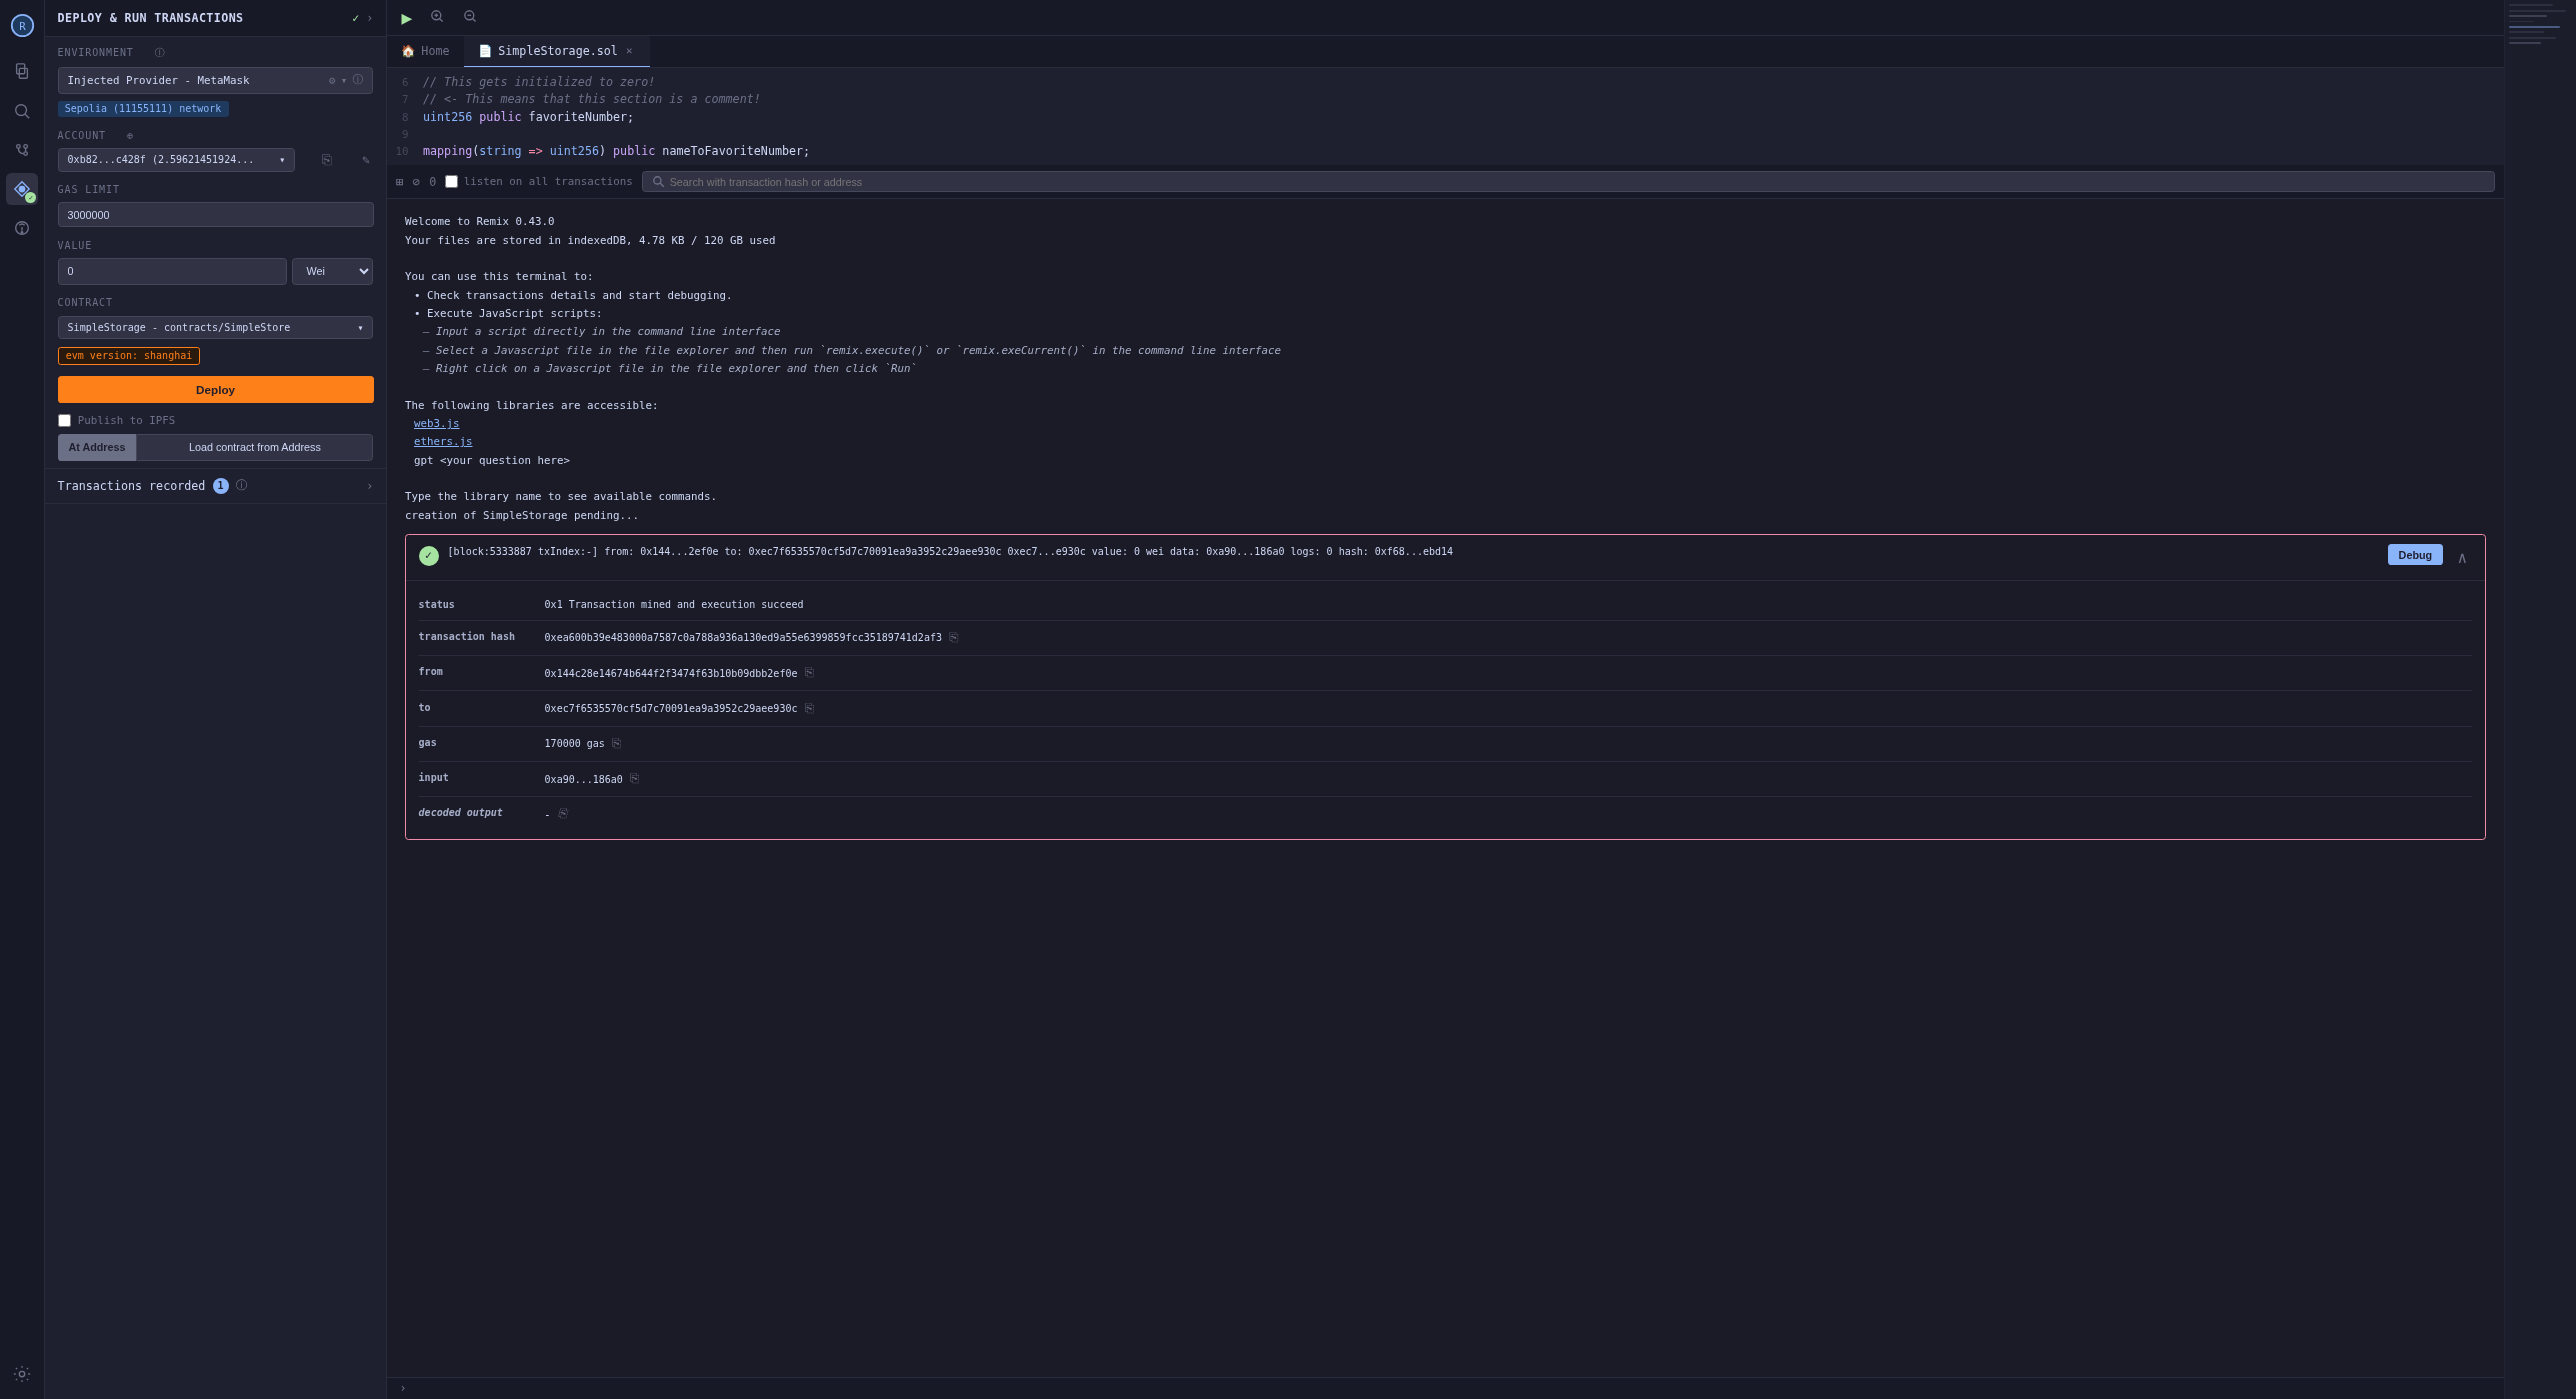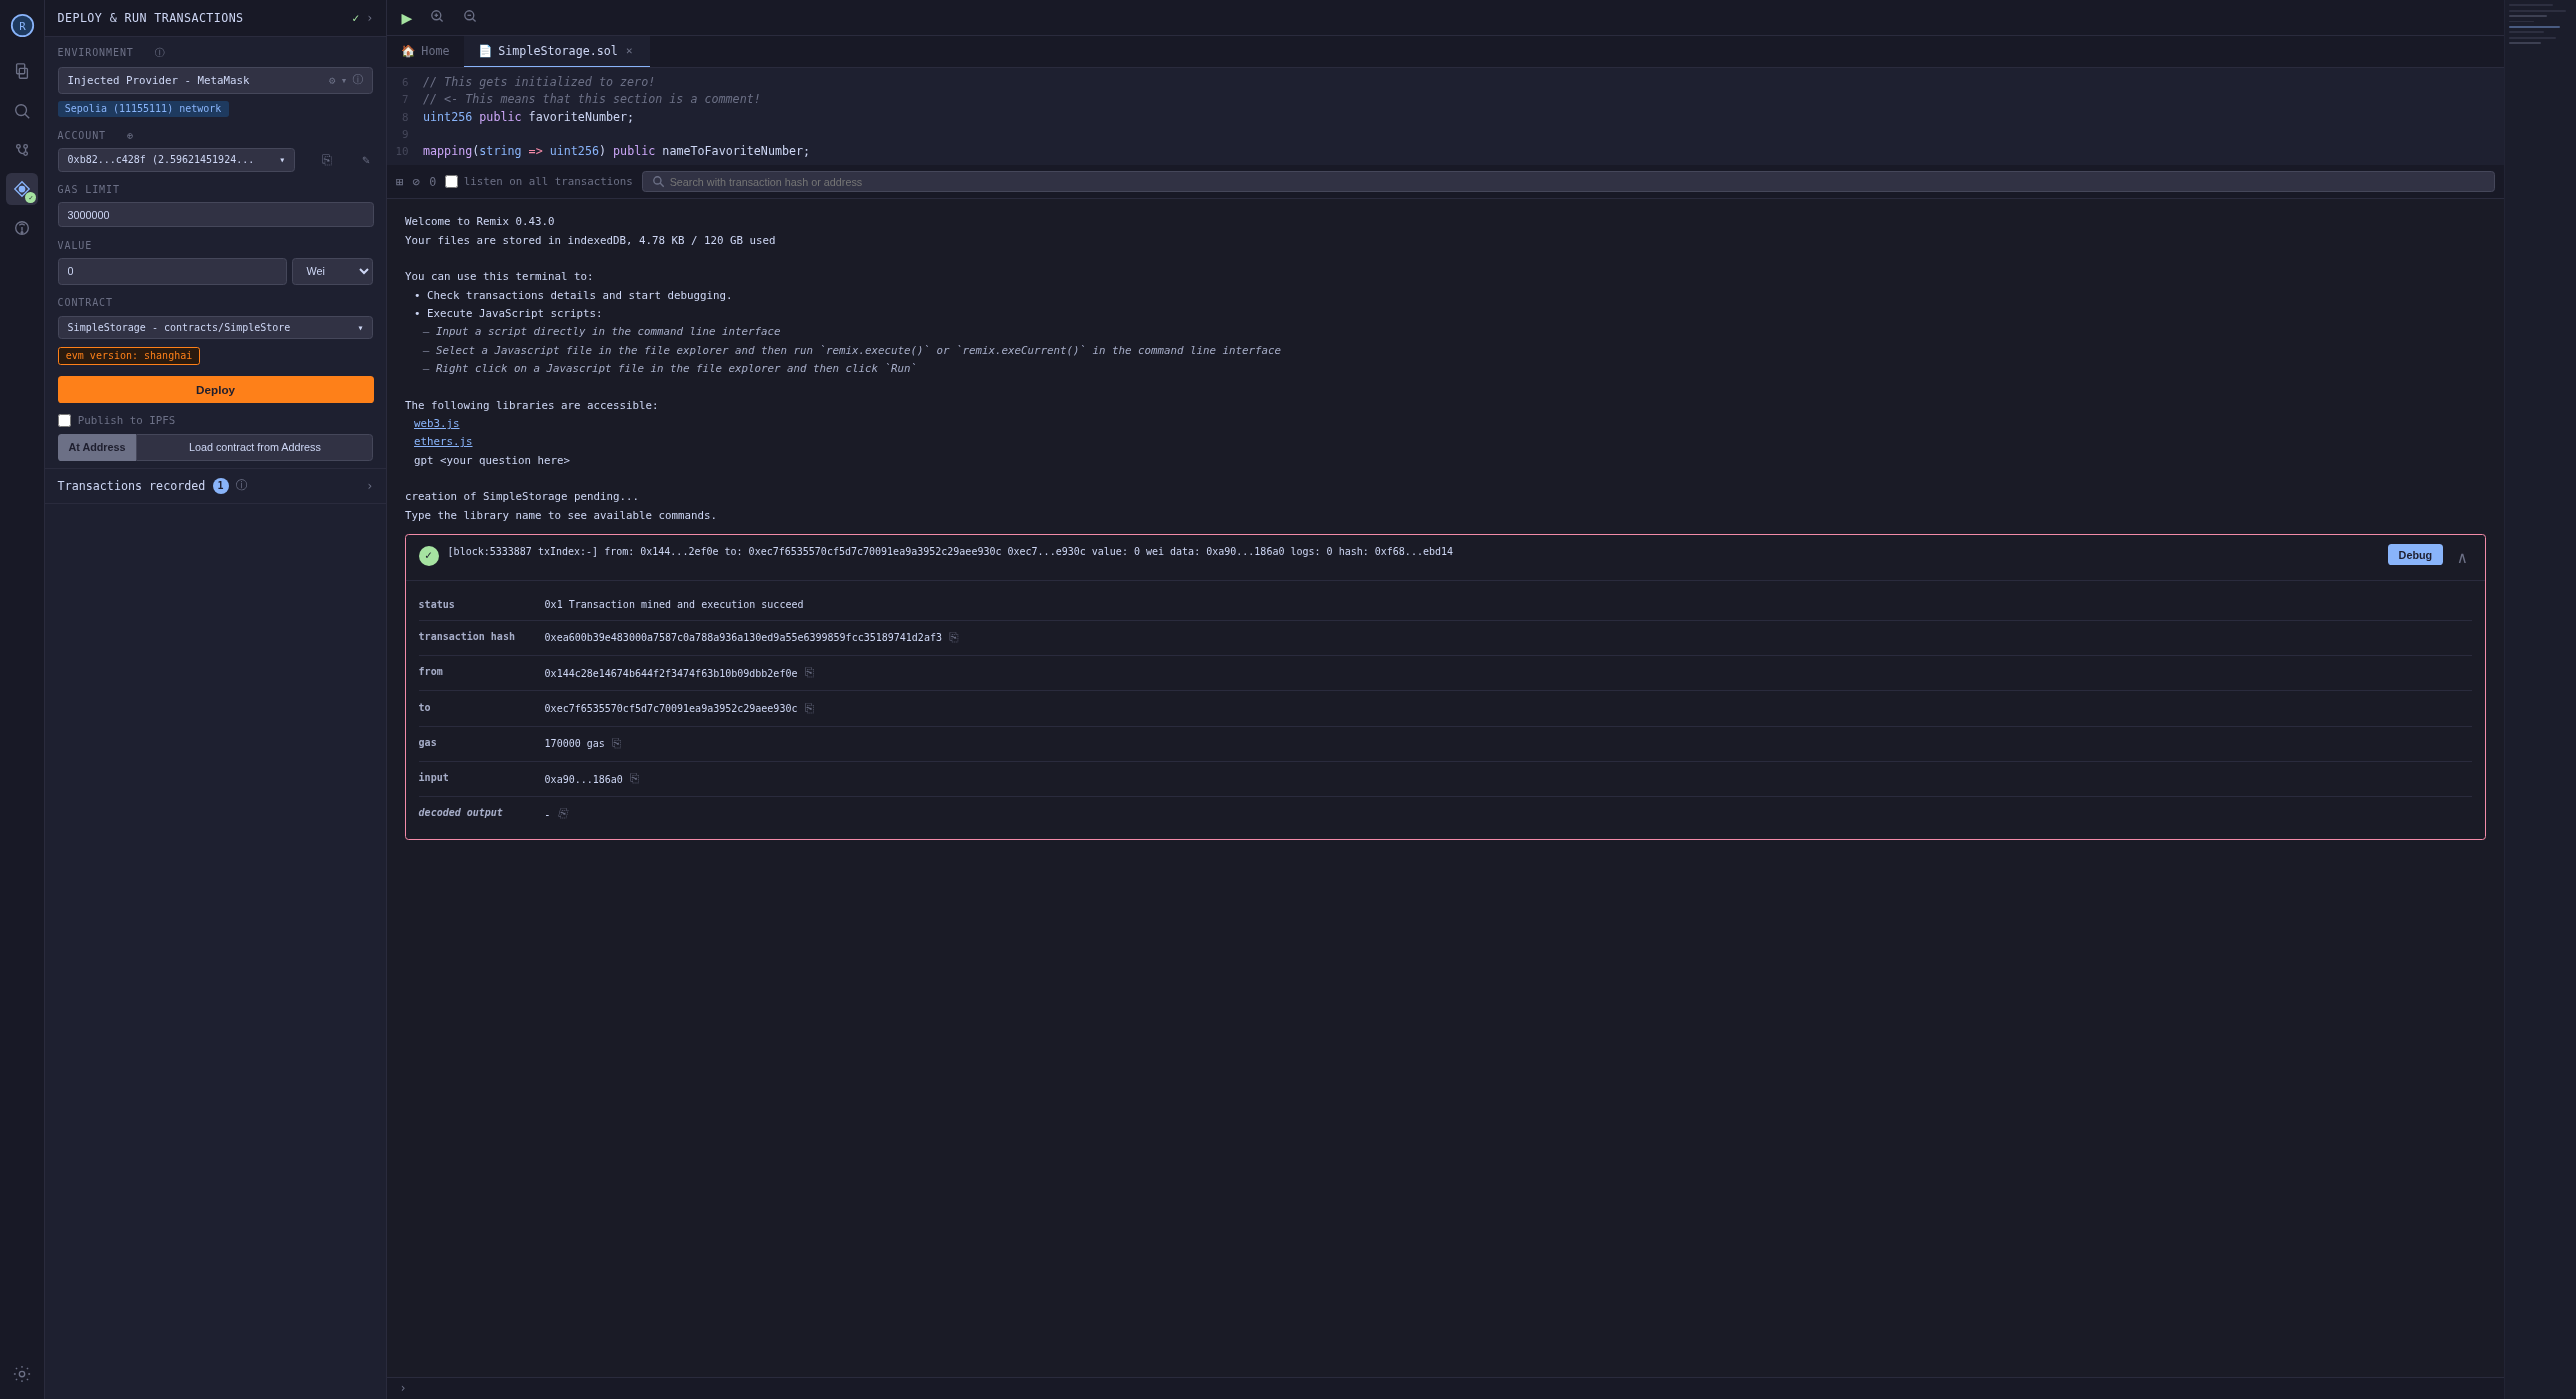--- a/index.html
+++ b/index.html
@@ -56,21 +56,21 @@
     .panel-header {
       display: flex;
       align-items: center;
       justify-content: space-between;
       padding: 10.8px 12.6px;
       border-bottom: 0.9px solid #2a2b3d;
       background: #181926;
     }
     .panel-title {
       font-size: 11.7px;
-      font-weight: normal;
+      font-weight: bold;
       color: #cdd6f4;
       letter-spacing: 0.4px;
     }
     .panel-header-icons { display: flex; gap: 7.2px; color: #6c7086; }
 
     .section-label {
       font-size: 10px;
       color: #6c7086;
       padding: 9px 12.6px 3.6px;
       text-transform: uppercase;
@@ -774,22 +774,22 @@
     <div class="console-bullet">
       <span class="console-link">web3.js</span>
     </div>
     <div class="console-bullet">
       <span class="console-link">ethers.js</span>
     </div>
     <div class="console-bullet console-text">
       <span>gpt &lt;your question here&gt;</span>
     </div>
     <br>
+    <div class="console-text">Type the library name to see available commands.</div>
     <div class="console-text">creation of SimpleStorage pending...</div>
-    <div class="console-text">Type the library name to see available commands.</div>
 
     
     <div class="tx-result-box">
 
       <div class="tx-result-header">
         <div class="tx-success-icon">✓</div>
         <div class="tx-hash-text">
           <span>[block:5333887 txIndex:-]  from: 0x144...2ef0e  to: 0xec7f6535570cf5d7c70091ea9a3952c29aee930c  0xec7...e930c  value: 0 wei  data: 0xa90...186a0  logs: 0  hash: 0xf68...ebd14</span>
         </div>
         <button class="debug-btn">Debug</button>

